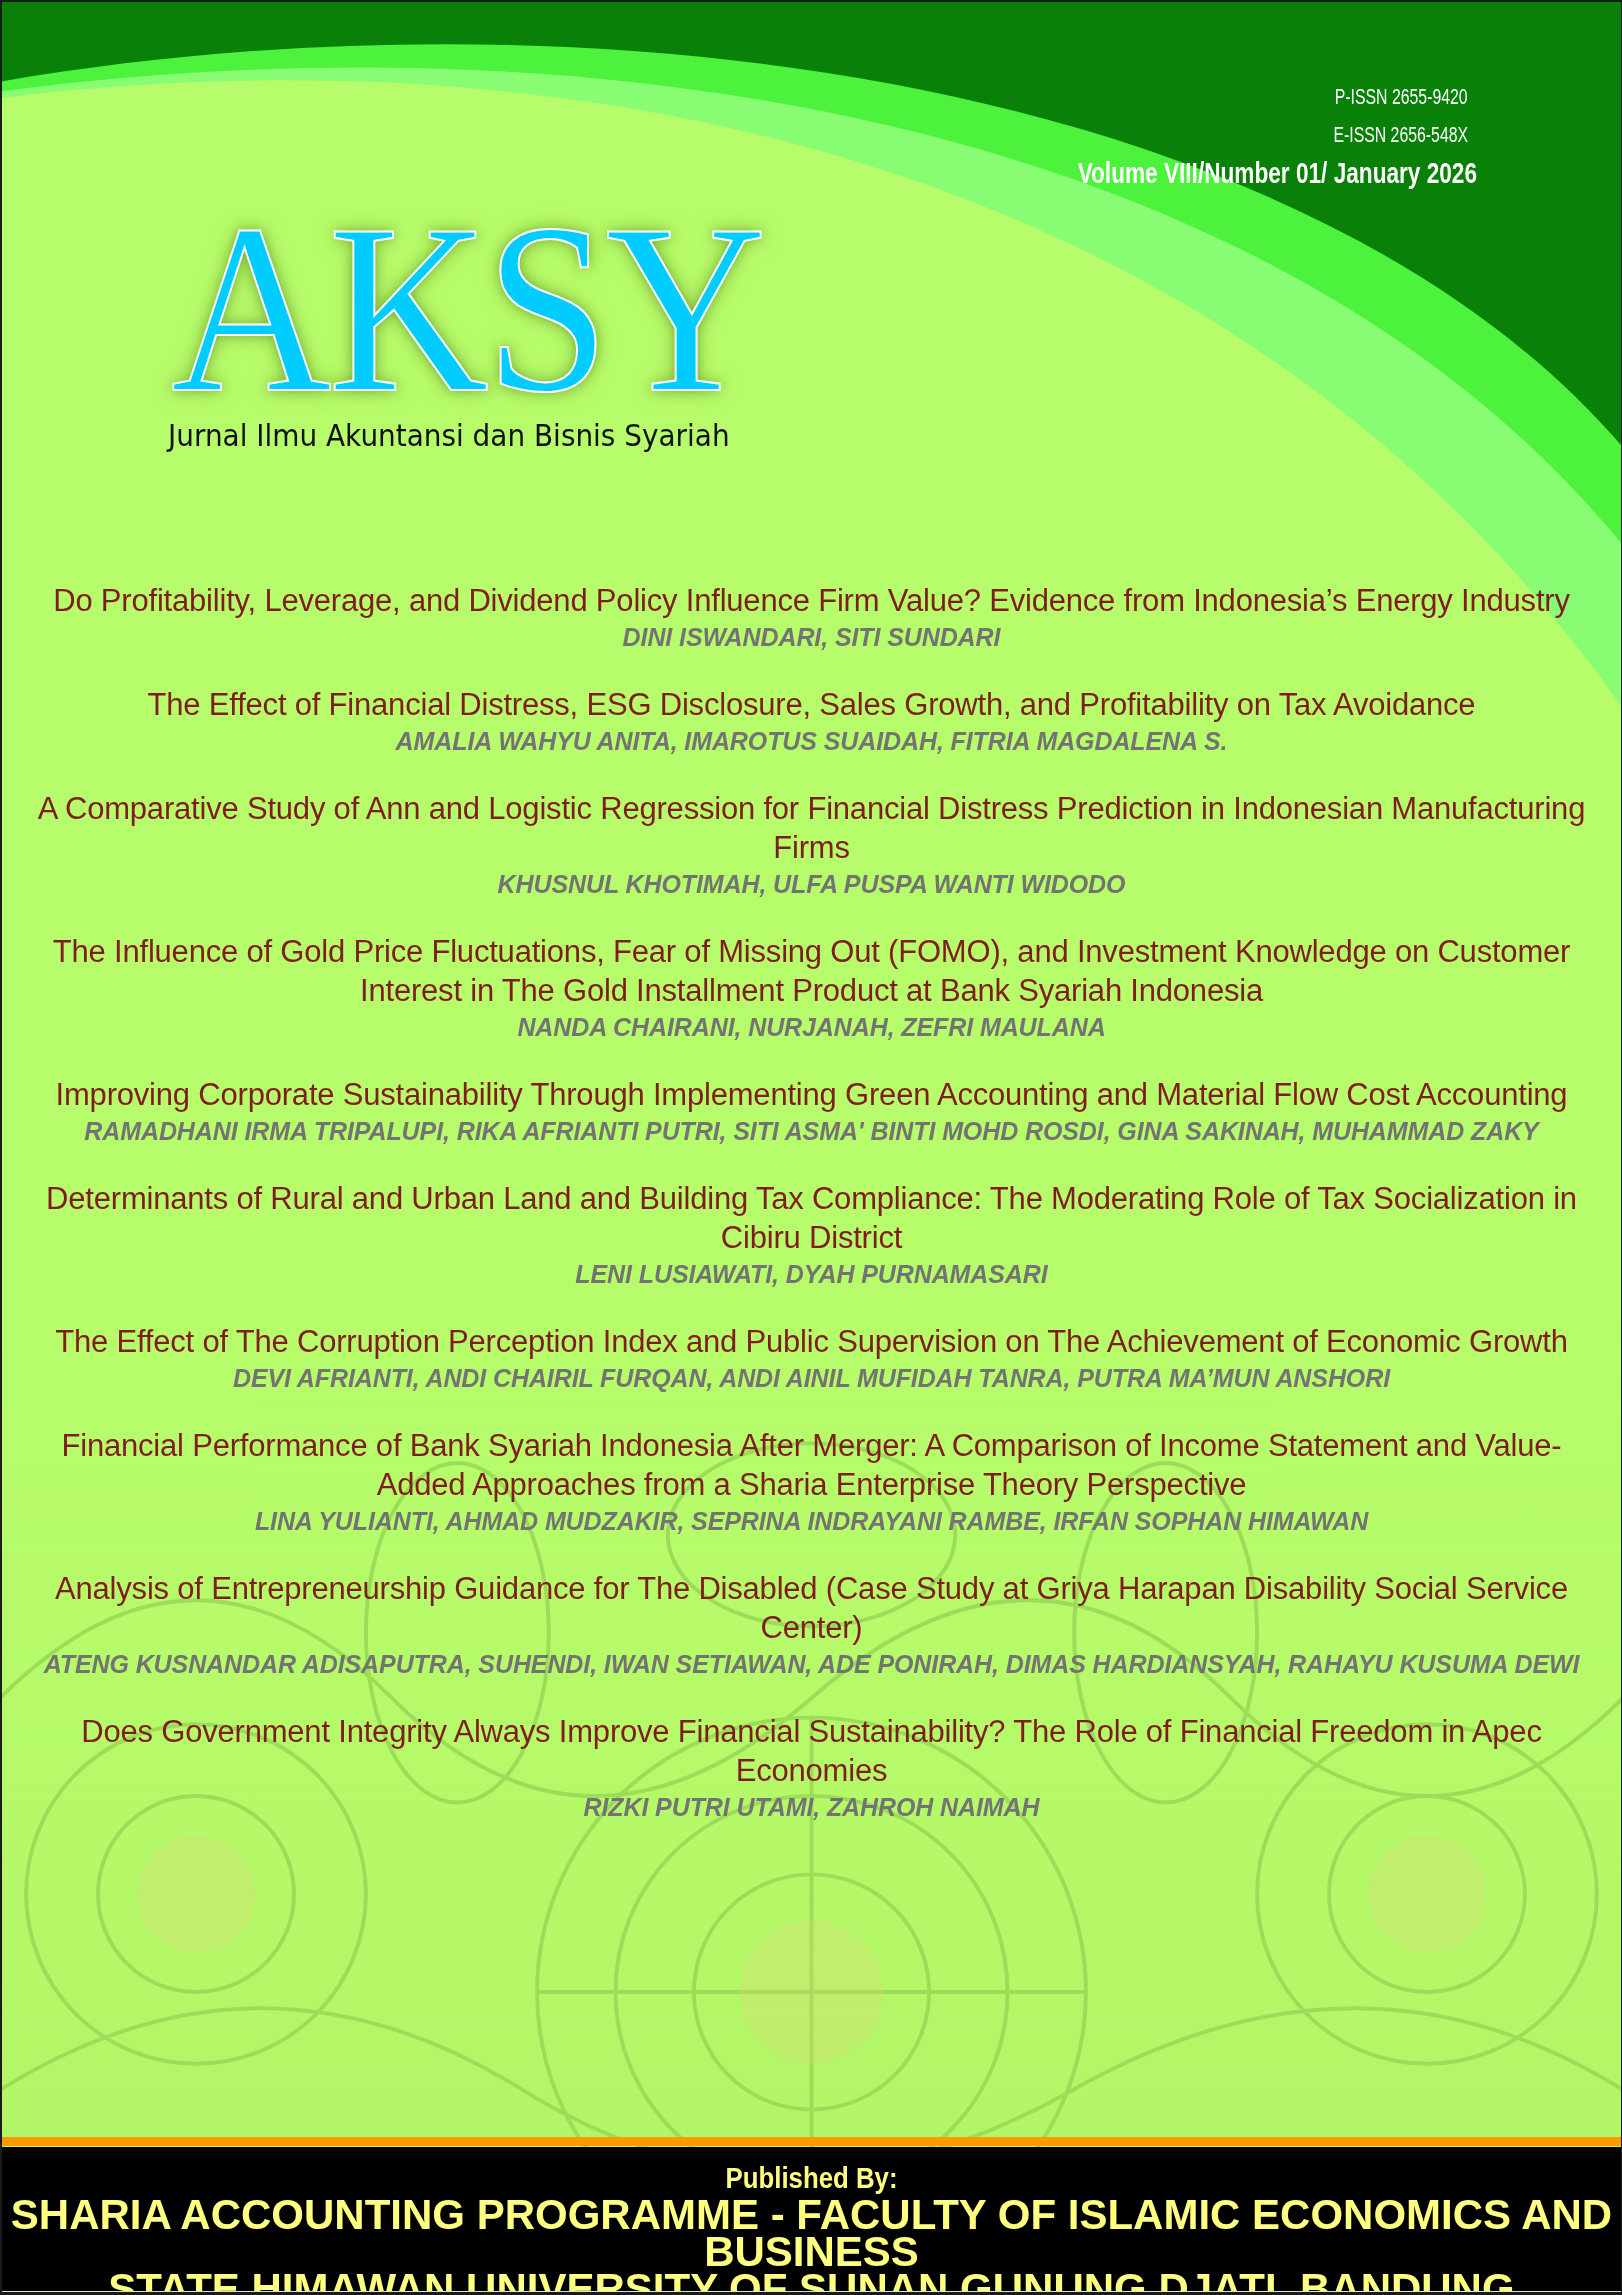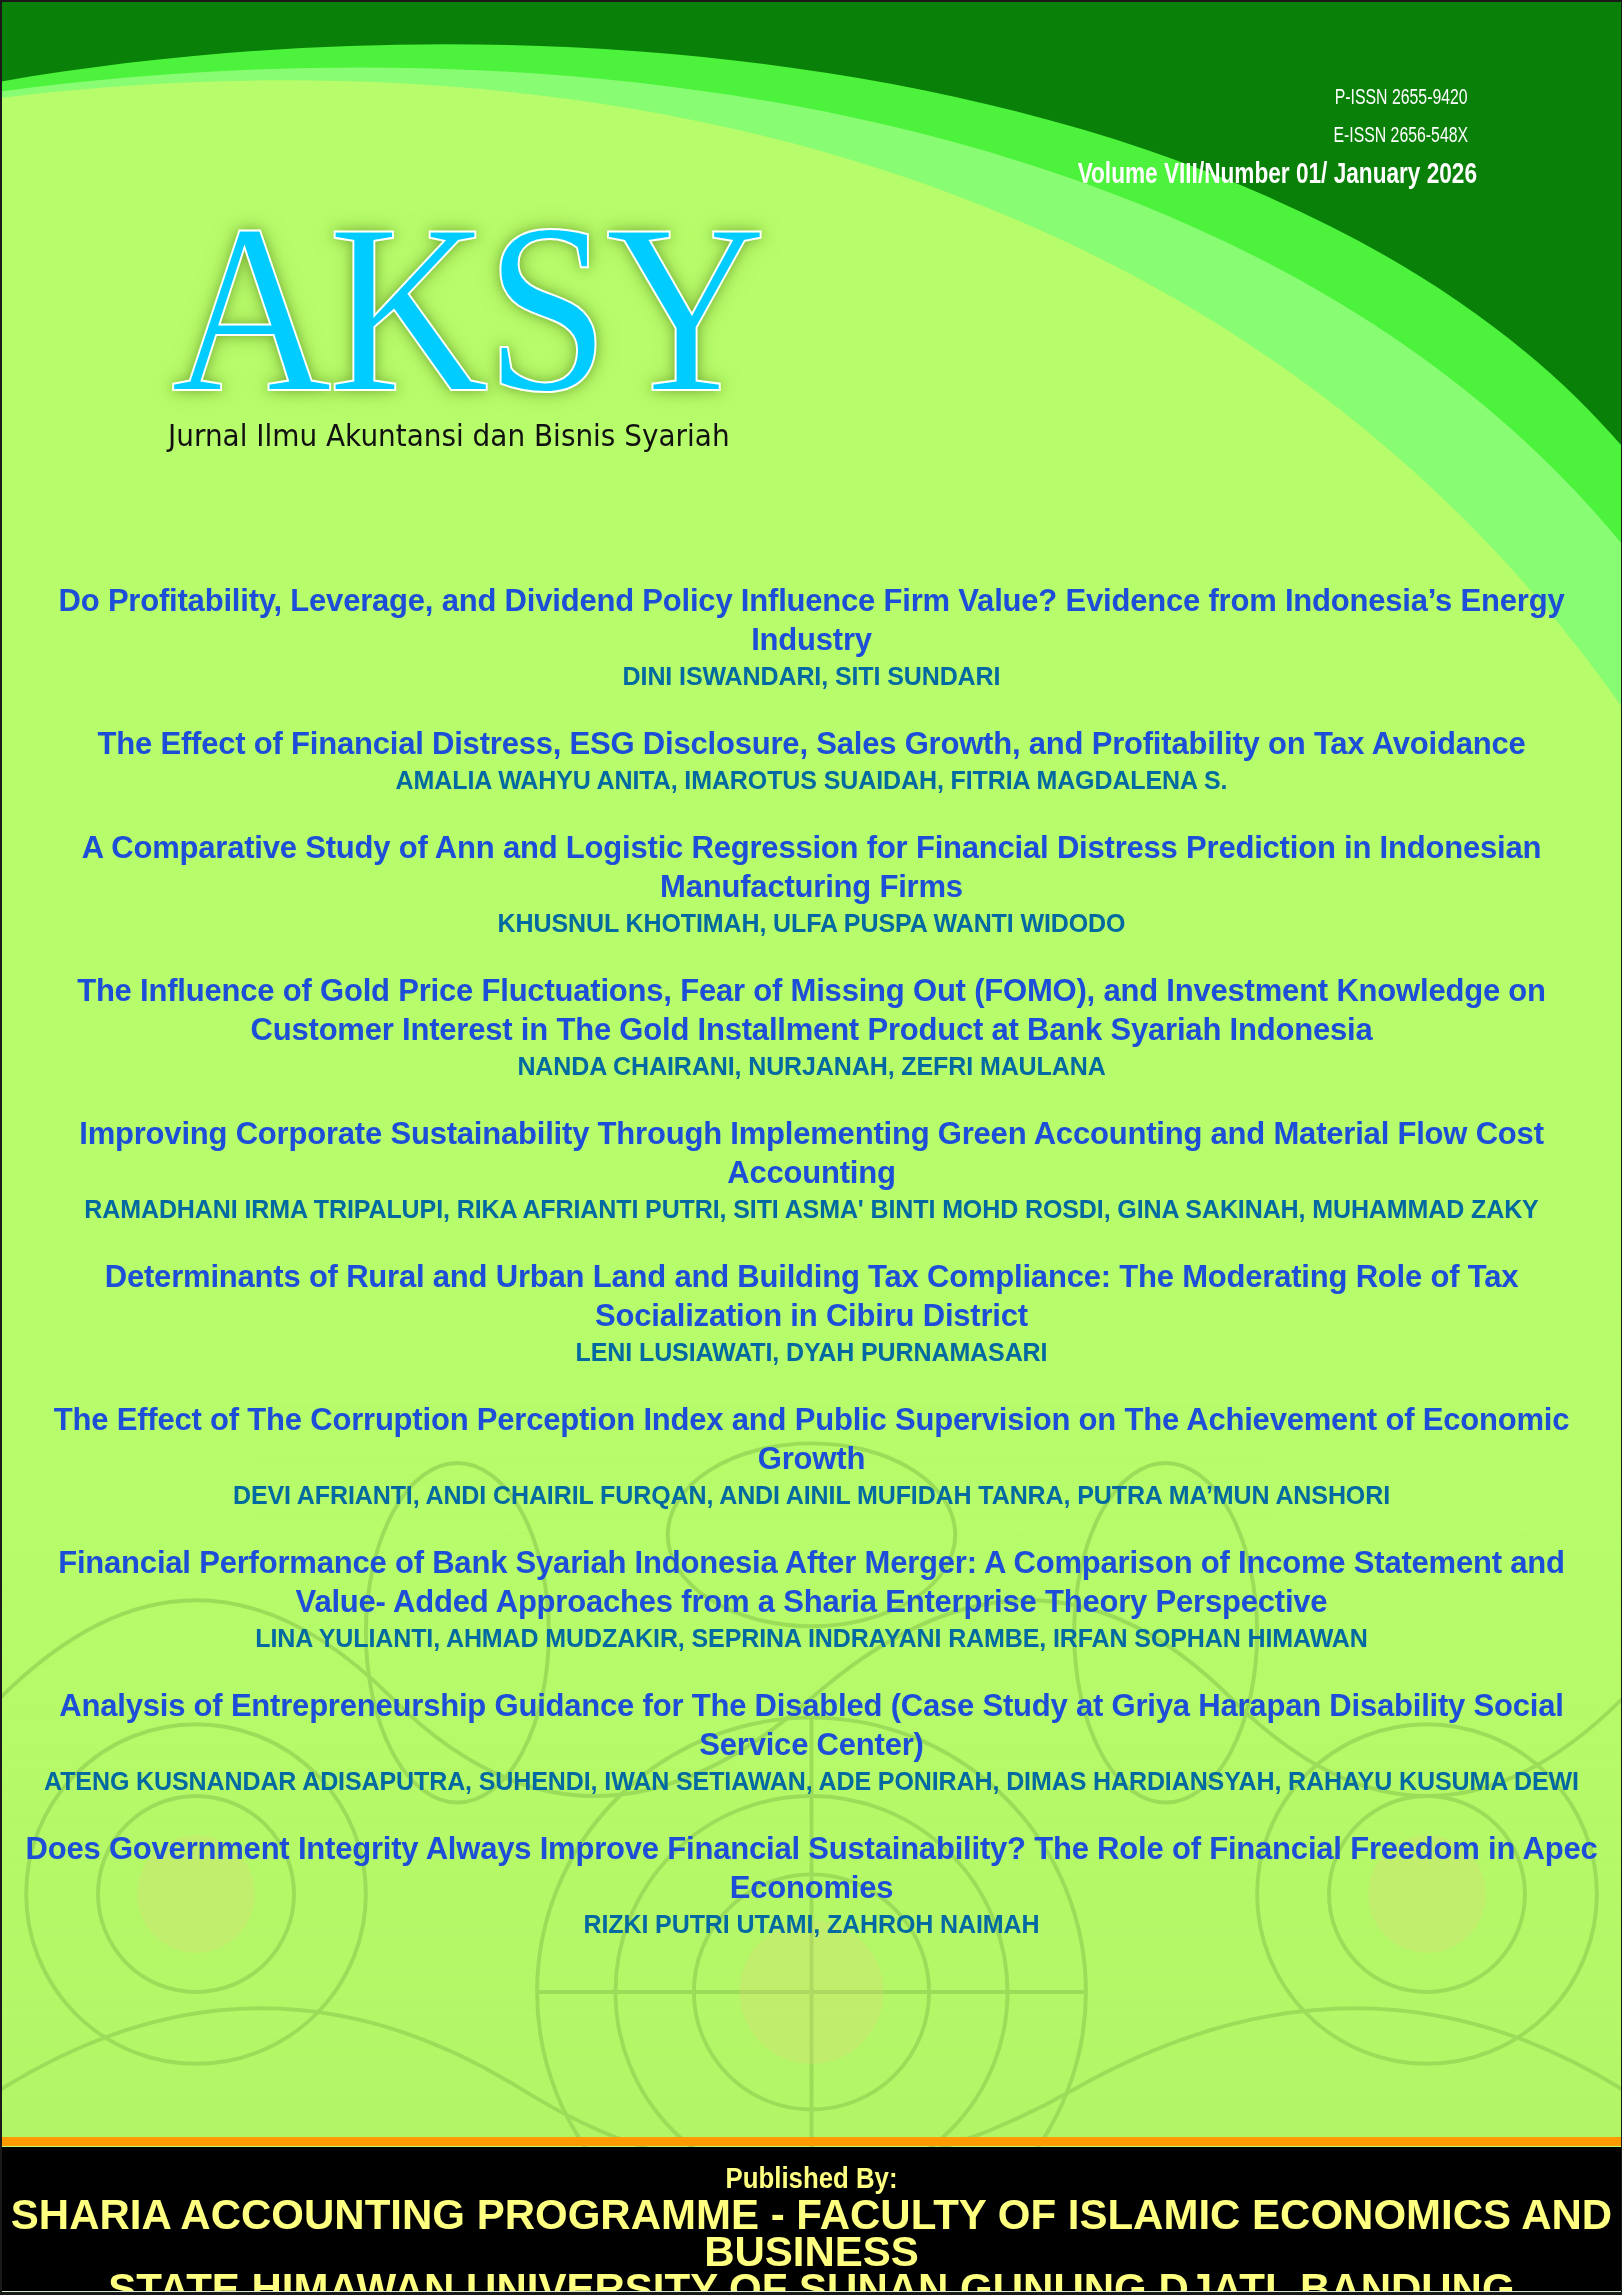--- a/index.html
+++ b/index.html
@@ -40,26 +40,26 @@
     font-family: "DejaVu Sans", sans-serif; font-size: 31px; color: #111111;
     transform: scaleX(0.9); transform-origin: left top;
   }
 
   .articles {
     position: absolute; left: 19.6px; right: 19.6px; top: 581px; z-index: 5;
     text-align: center;
   }
   .article { margin: 0 0 31px 0; }
   .article .title {
-    color: #1d4ed8; font-weight: bold; font-size: 31px; line-height: 39px;
+    color: #7f1d1d; font-weight: normal; font-size: 31px; line-height: 39px;
     letter-spacing: -0.2px;
   }
   .article .authors {
-    color: #0369a1; font-weight: bold; font-size: 25px; line-height: 34px;
-    text-transform: uppercase; letter-spacing: -0.1px;
+    color: #737373; font-weight: bold; font-size: 25px; line-height: 34px;
+    text-transform: uppercase; letter-spacing: -0.1px; font-style: italic;
   }
 
   .orange-bar { position: absolute; left: 0; top: 2137px; width: 1623px; height: 9.1px; background: #ff9900; z-index: 6; }
   .footer {
     position: absolute; left: 0; top: 2147px; width: 1623px; height: 156px;
     background: #000000; z-index: 6; text-align: center; color: #ffff80; font-weight: bold;
   }
   .footer .by { font-size: 30px; padding-top: 11.8px; line-height: 37px; transform: scaleX(0.86); font-weight: bold; }
   .footer .line { font-size: 42px; line-height: 37px; }
   .footer-rule { position: absolute; left: 0; top: 2291px; width: 1623px; height: 1.3px; background: #cfe8cf; z-index: 7; }

